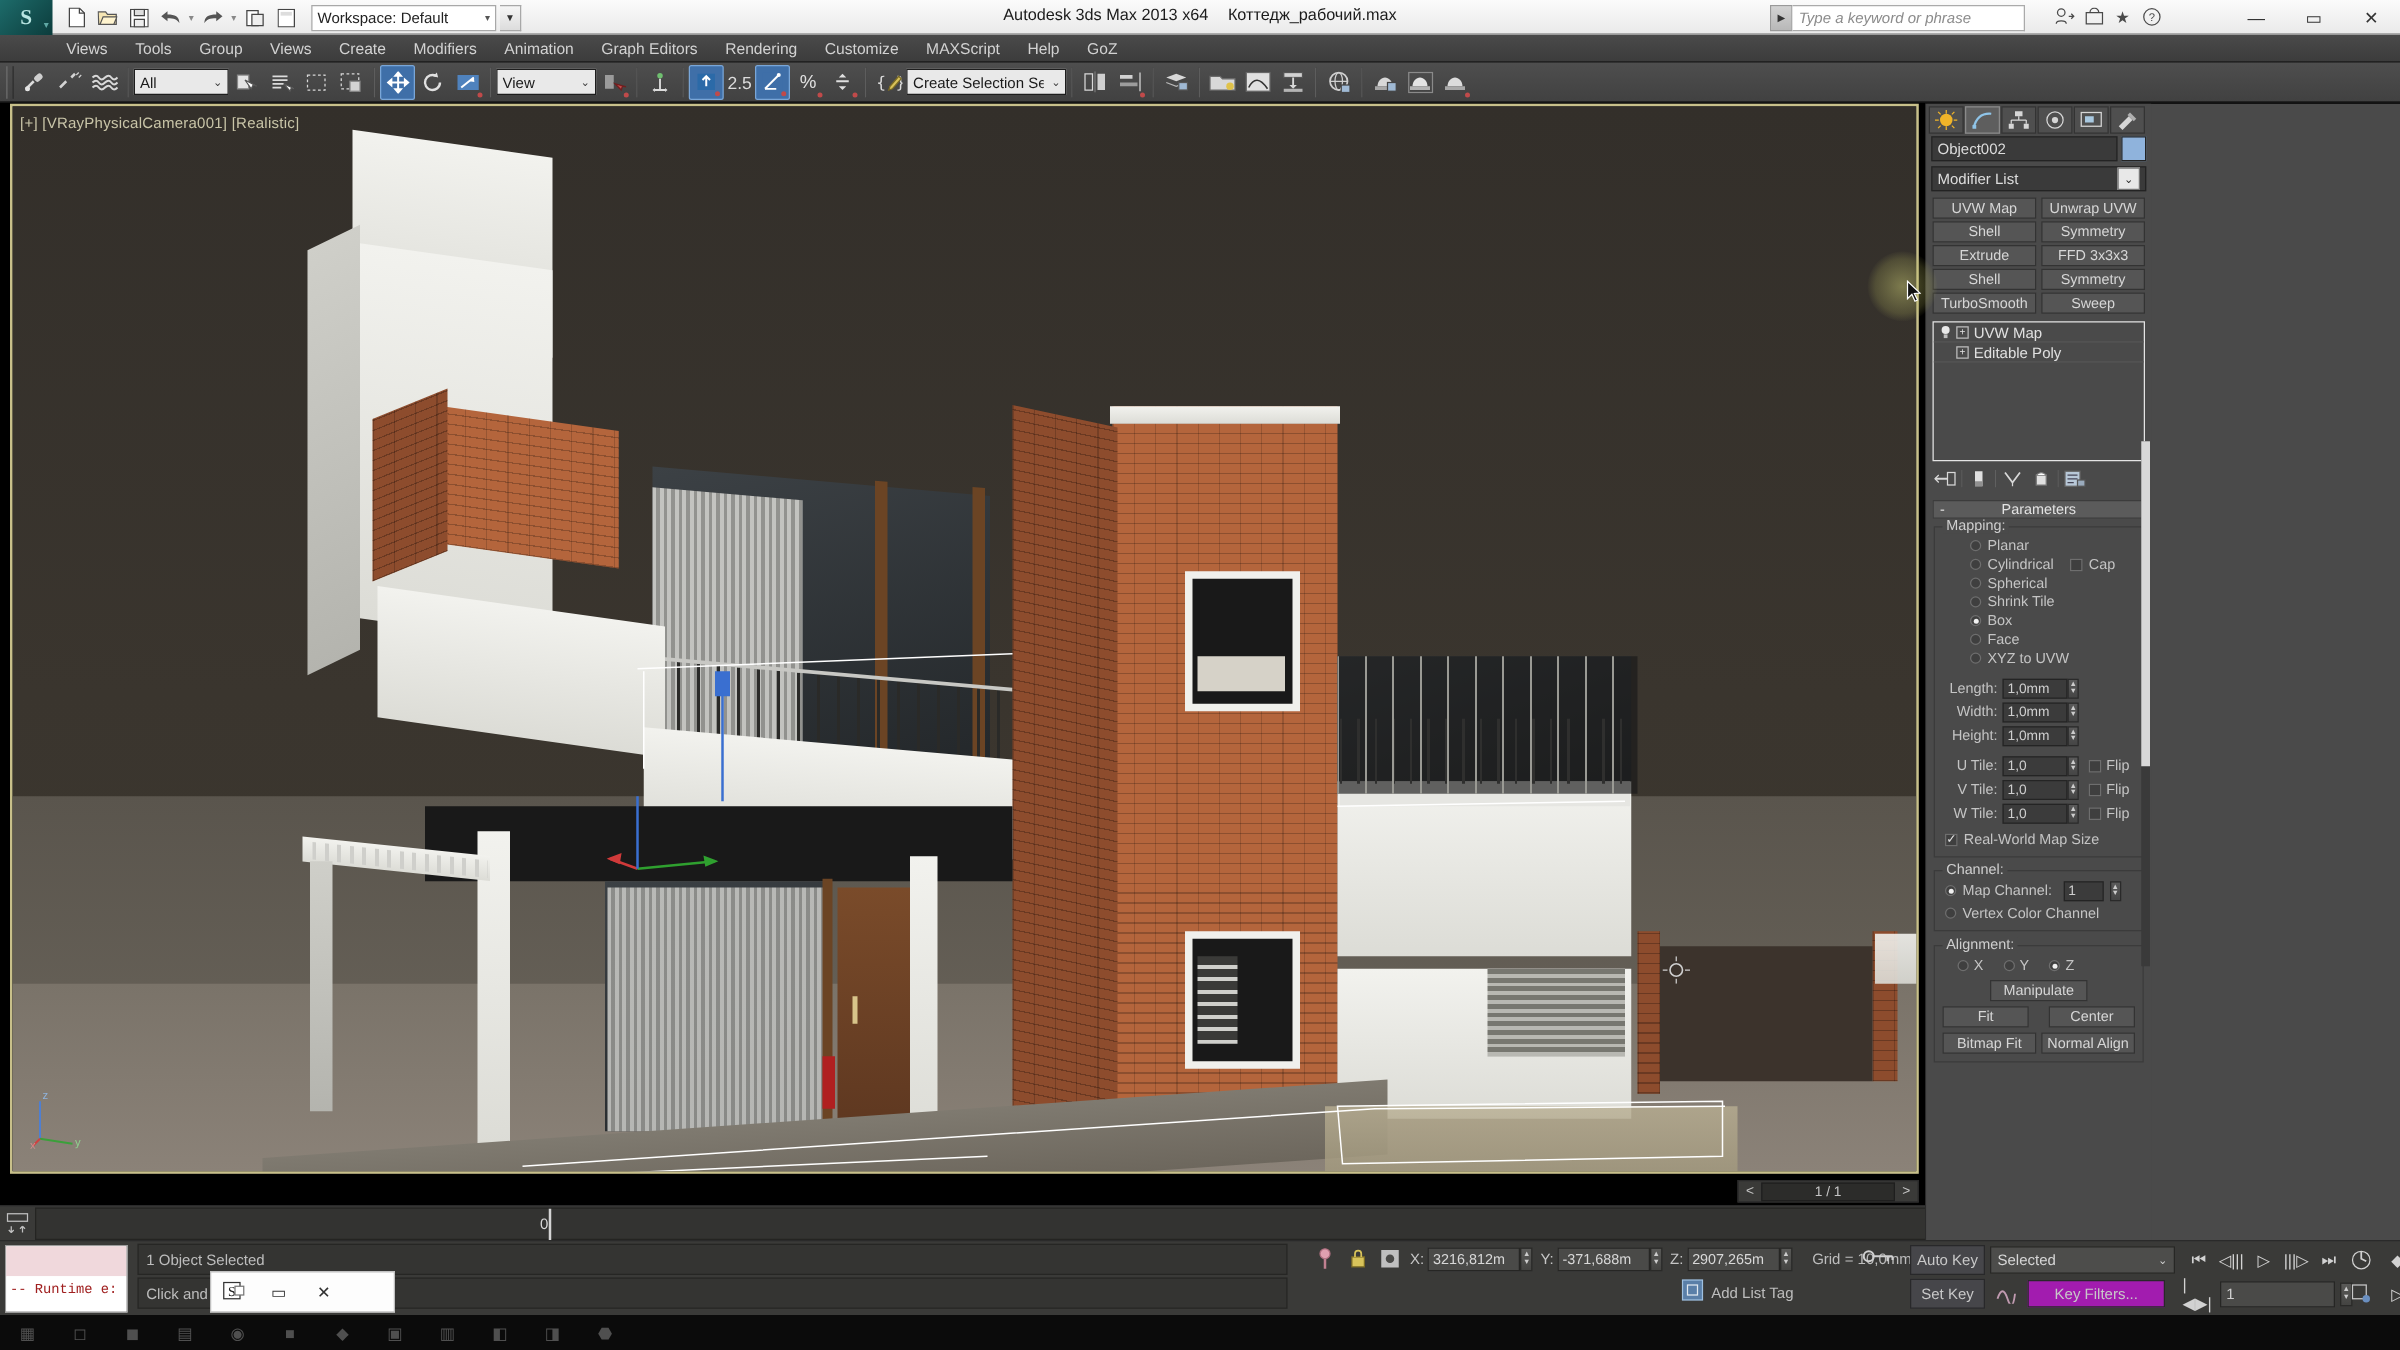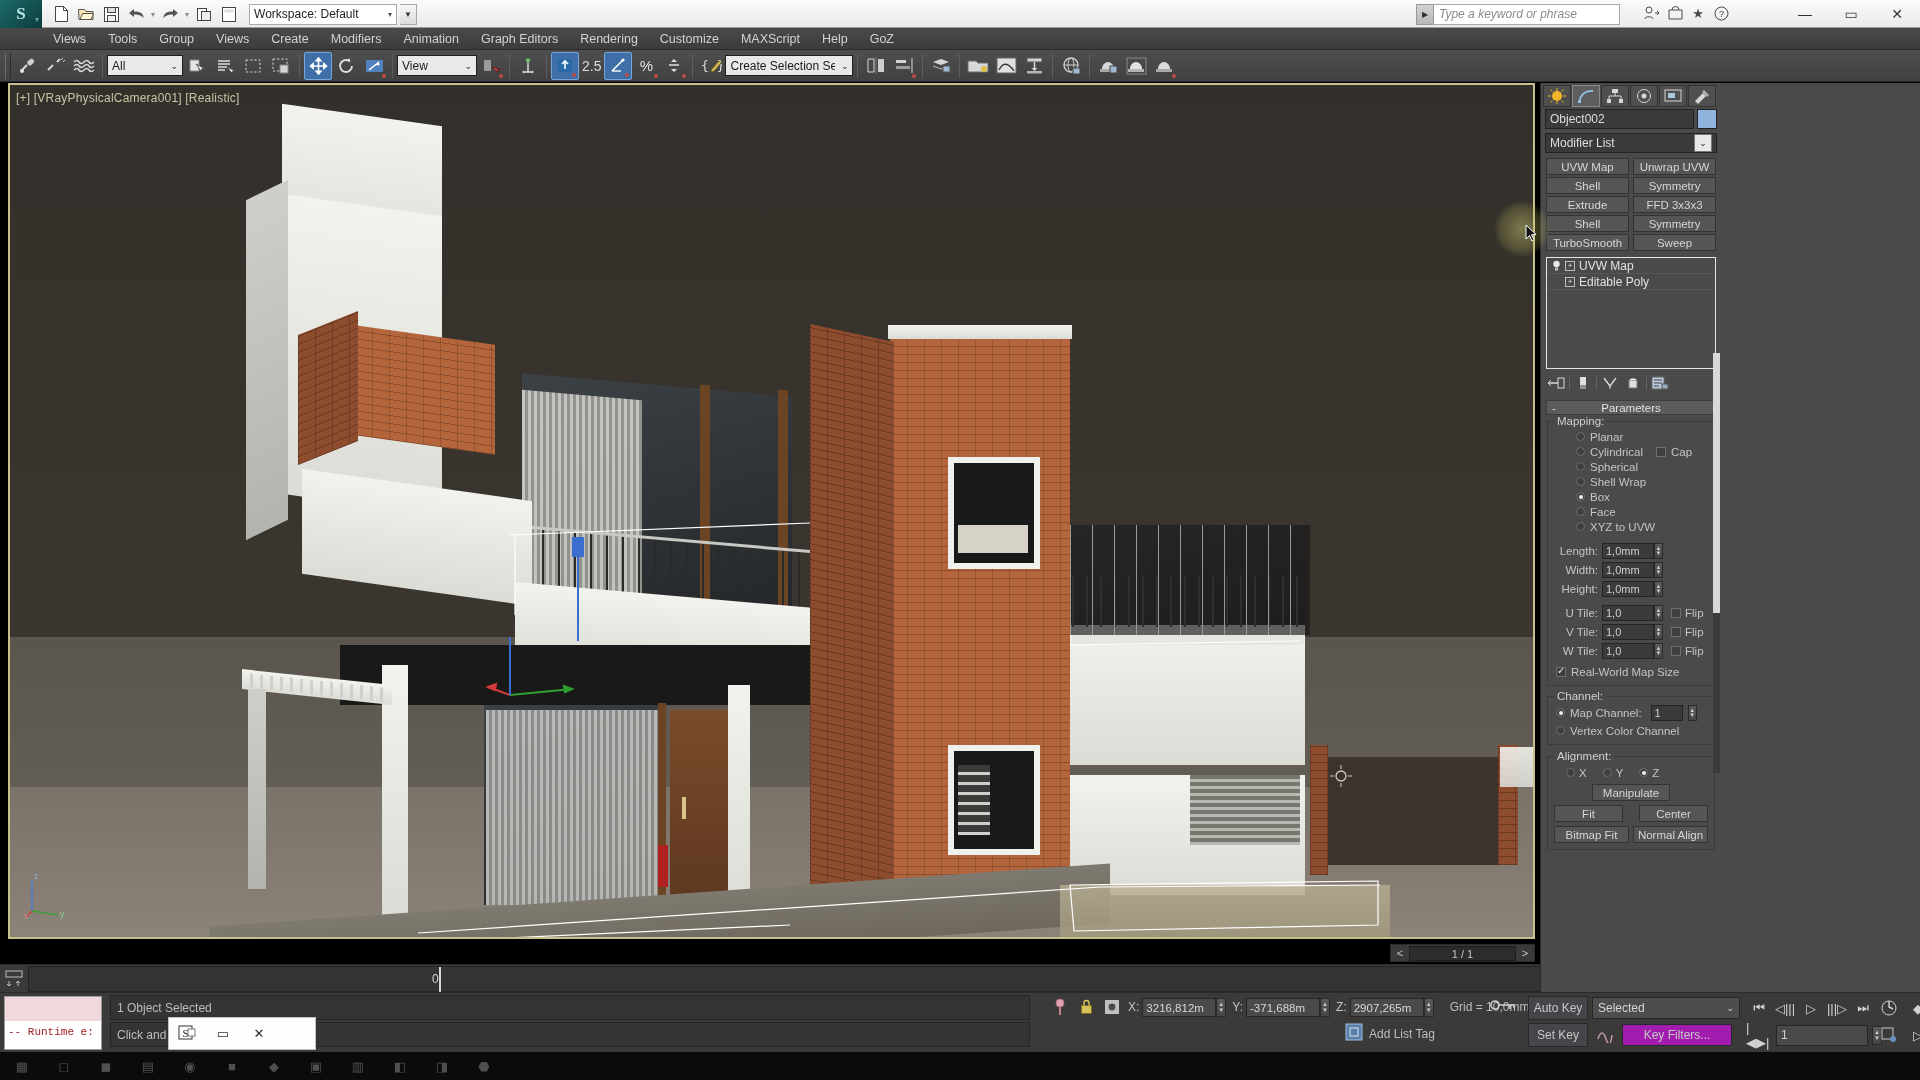--- a/index.html
+++ b/index.html
@@ -254,20 +254,24 @@
           <rect x="2.5" y="2.5" width="9" height="3" fill="#ddd"></rect>
         </svg>
     </div>
     <div id="ws-box">
       <span>Workspace: Default</span>
       <span class="arw">▾</span>
     </div>
     <div id="ws-drop">▼</div>
   </div>
 
+  <div id="title-text">
+    <span>Autodesk 3ds Max  2013 x64</span>
+    <span>Коттедж_рабочий.max</span>
+  </div>
 
   <div id="kw-wrap">
     <div id="kw-btn">▶</div>
     <div id="kw-input">Type a keyword or phrase</div>
   </div>
 
   <div id="help-icons">
     <div class="hi">
       <svg width="16" height="14" viewBox="0 0 16 14">
           <circle cx="5" cy="4" r="3" fill="none" stroke="#4a4a4a"></circle>
@@ -963,21 +967,21 @@
         <span>Cylindrical</span>
         <span class="chk" style="margin-left:8px;"></span>
         <span>Cap</span>
       </div>
       <div class="radio-row">
         <span class="radio"></span>
         <span>Spherical</span>
       </div>
       <div class="radio-row">
         <span class="radio"></span>
-        <span>Shell Wrap</span>
+        <span>Shrink Tile</span>
       </div>
       <div class="radio-row">
         <span class="radio on"></span>
         <span>Box</span>
       </div>
       <div class="radio-row">
         <span class="radio"></span>
         <span>Face</span>
       </div>
       <div class="radio-row">

